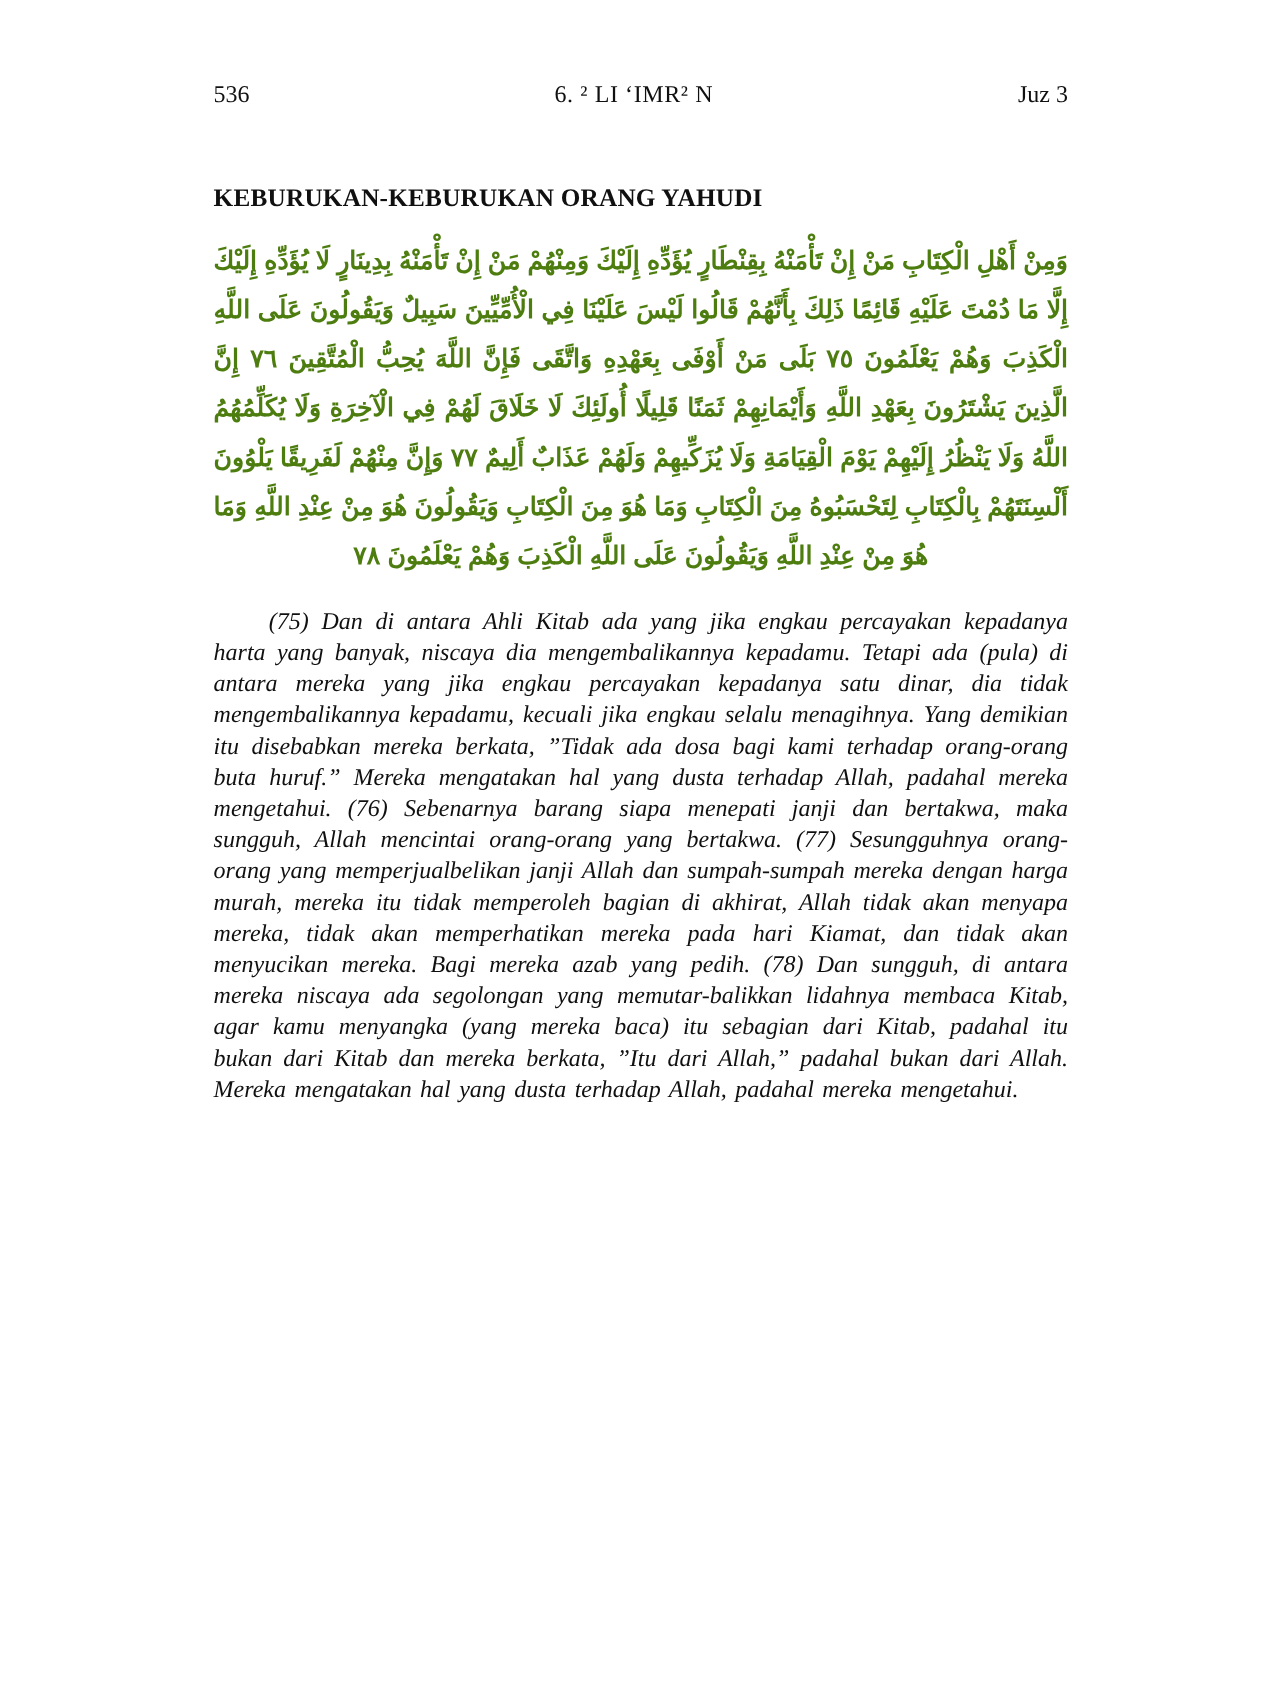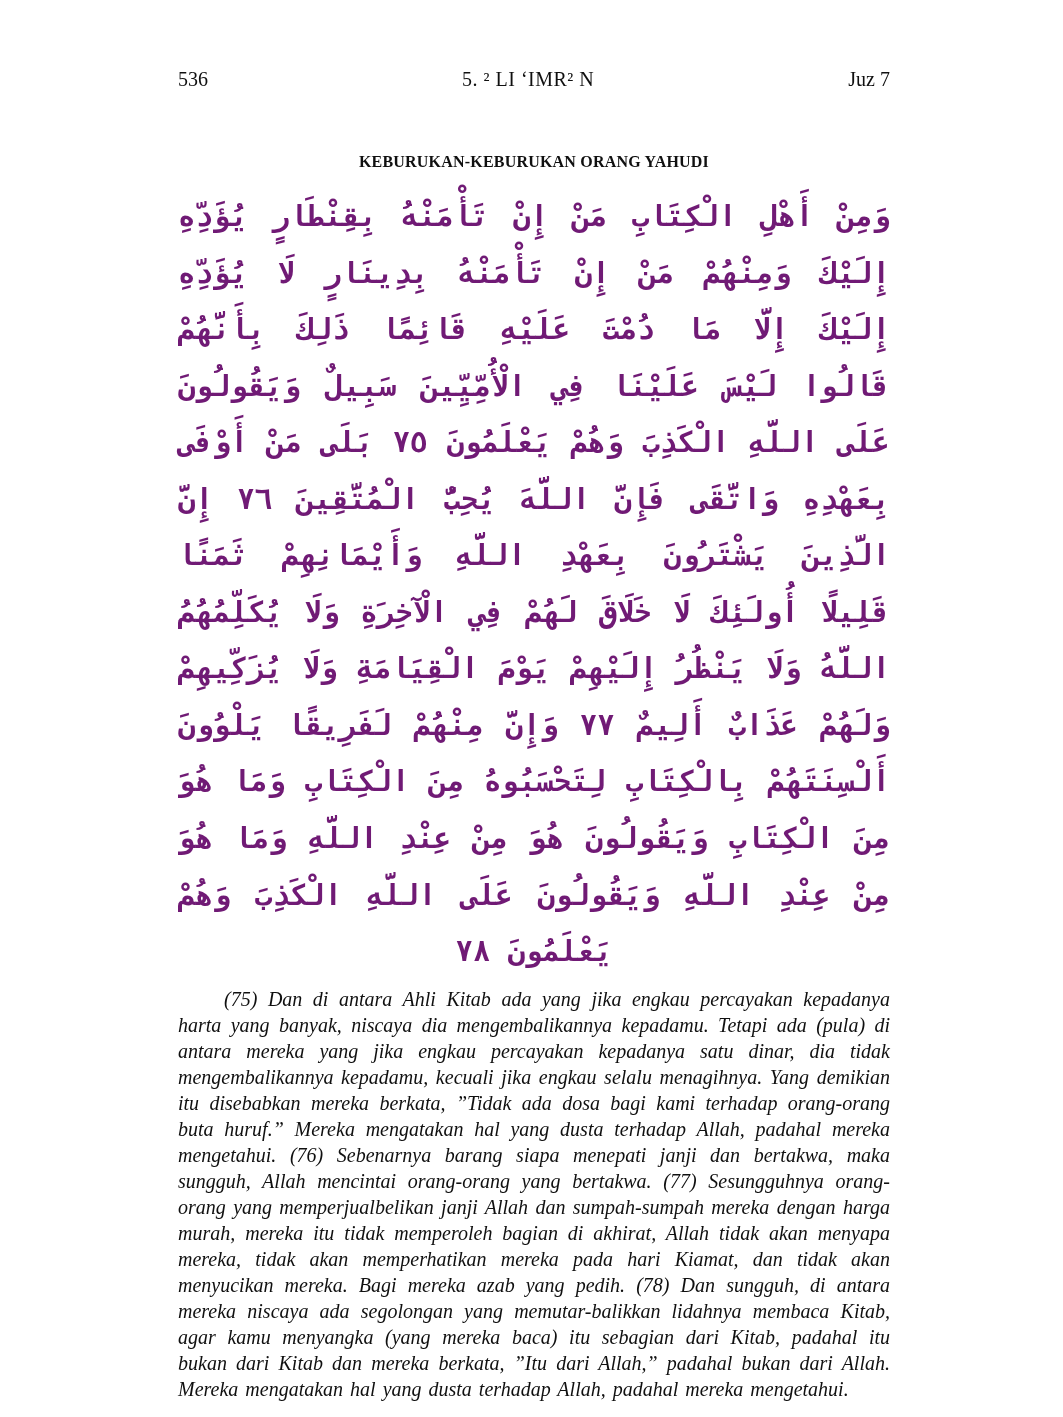--- a/index.html
+++ b/index.html
@@ -24,50 +24,50 @@
     width: 712px;
   }
   .header-row {
     display: flex;
     justify-content: space-between;
     align-items: baseline;
     font-size: 20px;
   }
   .header-center { letter-spacing: 0.5px; }
   .section-title {
-    text-align: center;
+    text-align: left;
     font-weight: bold;
-    font-size: 16px;
+    font-size: 21px;
     margin-top: 62px;
     letter-spacing: 0.2px;
   }
   .arabic-block {
     direction: rtl;
     unicode-bidi: embed;
     text-align: justify;
     text-align-last: center;
-    font-family: Liberation Mono, monospace;
+    font-family: Liberation Sans, sans-serif;
     font-weight: bold;
-    font-size: 29px;
+    font-size: 21px;
     line-height: 1.95;
     margin-top: 20px;
-    color: #701a75;
+    color: #4d7c0f;
   }
   .terjemah-heading {
     font-weight: bold;
     font-size: 21px;
     margin-top: 12px;
   }
   .terjemah-text {
     font-style: italic;
     font-size: 20px;
     line-height: 1.3;
     text-align: justify;
     text-indent: 46px;
-    margin-top: 3px;
+    margin-top: 20px;
     word-spacing: 2px;
   }
   .kosakata-line {
     margin-top: 36px;
     font-size: 21px;
   }
   .kosakata-line .label { font-weight: bold; }
   .kosakata-line .term  { font-style: italic; }
   .kosakata-line .ar {
     font-family: "DejaVu Sans", sans-serif;
@@ -85,22 +85,22 @@
   }
 </style>
 </head>
 <body>
 
 <div class="page">
   <div class="content">
 
     <div class="header-row">
       <span>536</span>
-      <span class="header-center">5. ² LI ‘IMR² N</span>
-      <span>Juz 7</span>
+      <span class="header-center">6. ² LI ‘IMR² N</span>
+      <span>Juz 3</span>
     </div>
 
     <div class="section-title">KEBURUKAN-KEBURUKAN ORANG YAHUDI</div>
 
     <div class="arabic-block" dir="rtl" lang="ar">وَمِنْ أَهْلِ الْكِتَابِ مَنْ إِنْ تَأْمَنْهُ بِقِنْطَارٍ يُؤَدِّهِ إِلَيْكَ وَمِنْهُمْ مَنْ إِنْ تَأْمَنْهُ بِدِينَارٍ لَا يُؤَدِّهِ إِلَيْكَ إِلَّا مَا دُمْتَ عَلَيْهِ قَائِمًا ذَلِكَ بِأَنَّهُمْ قَالُوا لَيْسَ عَلَيْنَا فِي الْأُمِّيِّينَ سَبِيلٌ وَيَقُولُونَ عَلَى اللَّهِ الْكَذِبَ وَهُمْ يَعْلَمُونَ ٧٥ بَلَى مَنْ أَوْفَى بِعَهْدِهِ وَاتَّقَى فَإِنَّ اللَّهَ يُحِبُّ الْمُتَّقِينَ ٧٦ إِنَّ الَّذِينَ يَشْتَرُونَ بِعَهْدِ اللَّهِ وَأَيْمَانِهِمْ ثَمَنًا قَلِيلًا أُولَئِكَ لَا خَلَاقَ لَهُمْ فِي الْآخِرَةِ وَلَا يُكَلِّمُهُمُ اللَّهُ وَلَا يَنْظُرُ إِلَيْهِمْ يَوْمَ الْقِيَامَةِ وَلَا يُزَكِّيهِمْ وَلَهُمْ عَذَابٌ أَلِيمٌ ٧٧ وَإِنَّ مِنْهُمْ لَفَرِيقًا يَلْوُونَ أَلْسِنَتَهُمْ بِالْكِتَابِ لِتَحْسَبُوهُ مِنَ الْكِتَابِ وَمَا هُوَ مِنَ الْكِتَابِ وَيَقُولُونَ هُوَ مِنْ عِنْدِ اللَّهِ وَمَا هُوَ مِنْ عِنْدِ اللَّهِ وَيَقُولُونَ عَلَى اللَّهِ الْكَذِبَ وَهُمْ يَعْلَمُونَ ٧٨</div>
 
 
     <div class="terjemah-text">(75) Dan di antara Ahli Kitab ada yang jika engkau percayakan kepadanya harta yang banyak, niscaya dia mengembalikannya kepadamu. Tetapi ada (pula) di antara mereka yang jika engkau percayakan kepadanya satu dinar, dia tidak mengembalikannya kepadamu, kecuali jika engkau selalu menagihnya. Yang demikian itu disebabkan mereka berkata, ”Tidak ada dosa bagi kami terhadap orang-orang buta huruf.” Mereka mengatakan hal yang dusta terhadap Allah, padahal mereka mengetahui. (76) Sebenarnya barang siapa menepati janji dan bertakwa, maka sungguh, Allah mencintai orang-orang yang bertakwa. (77) Sesungguhnya orang-orang yang memperjualbelikan janji Allah dan sumpah-sumpah mereka dengan harga murah, mereka itu tidak memperoleh bagian di akhirat, Allah tidak akan menyapa mereka, tidak akan memperhatikan mereka pada hari Kiamat, dan tidak akan menyucikan mereka. Bagi mereka azab yang pedih. (78) Dan sungguh, di antara mereka niscaya ada segolongan yang memutar-balikkan lidahnya membaca Kitab, agar kamu menyangka (yang mereka baca) itu sebagian dari Kitab, padahal itu bukan dari Kitab dan mereka berkata, ”Itu dari Allah,” padahal bukan dari Allah. Mereka mengatakan hal yang dusta terhadap Allah, padahal mereka mengetahui.</div>
 
 

